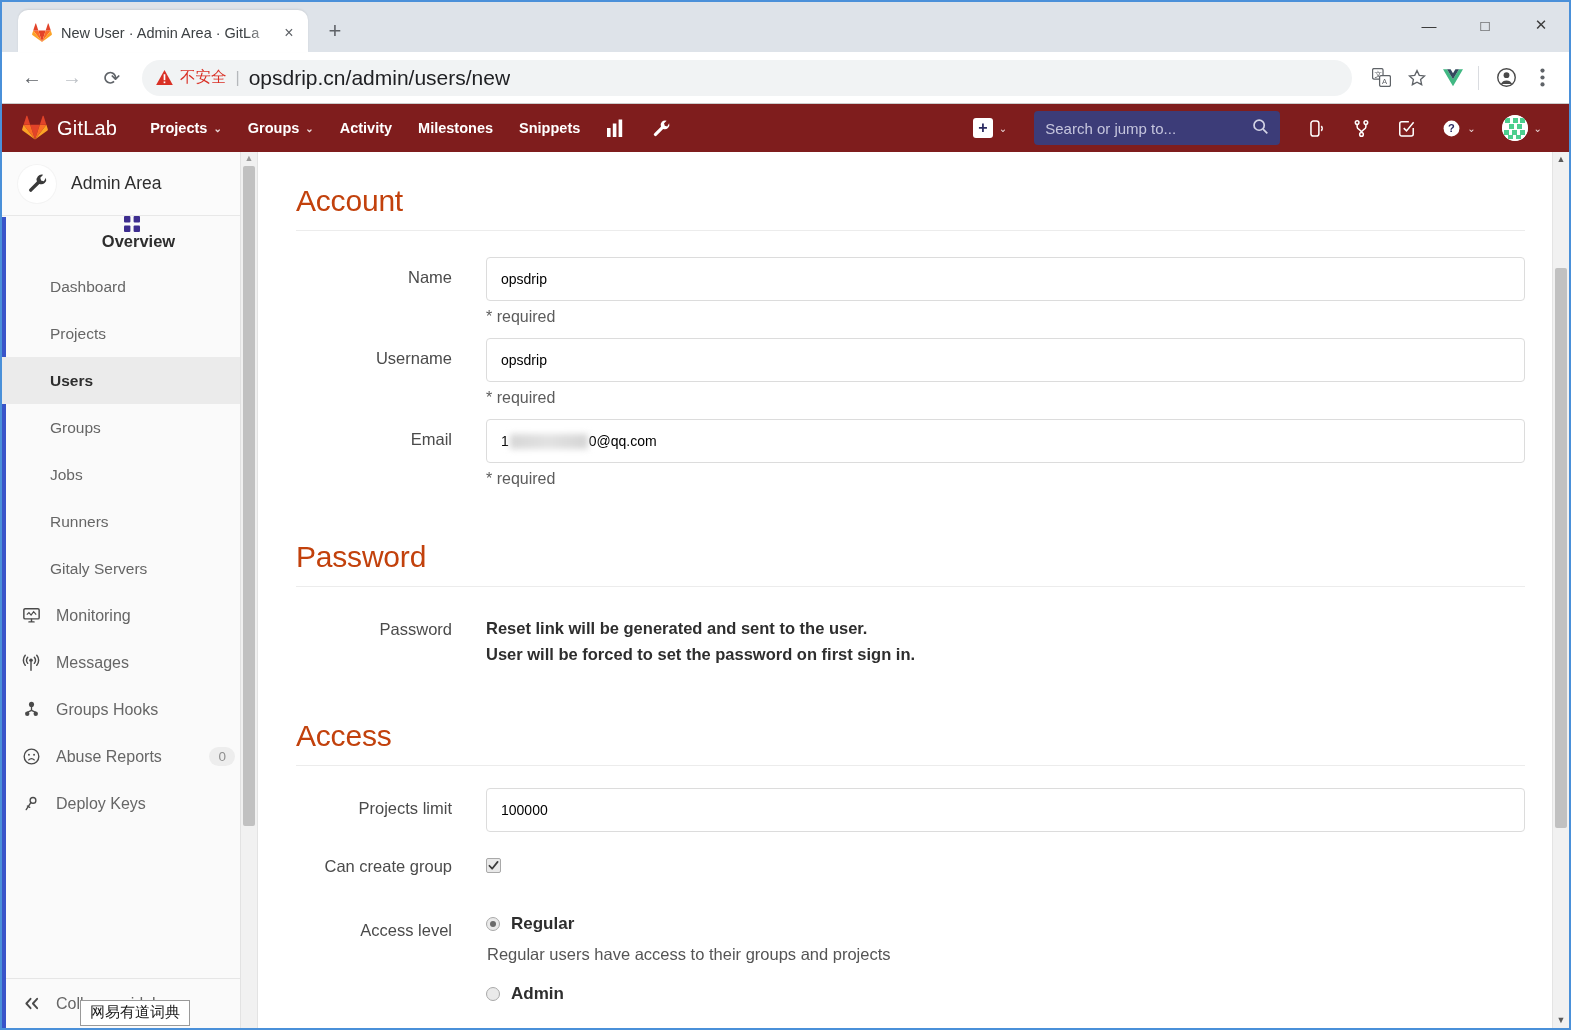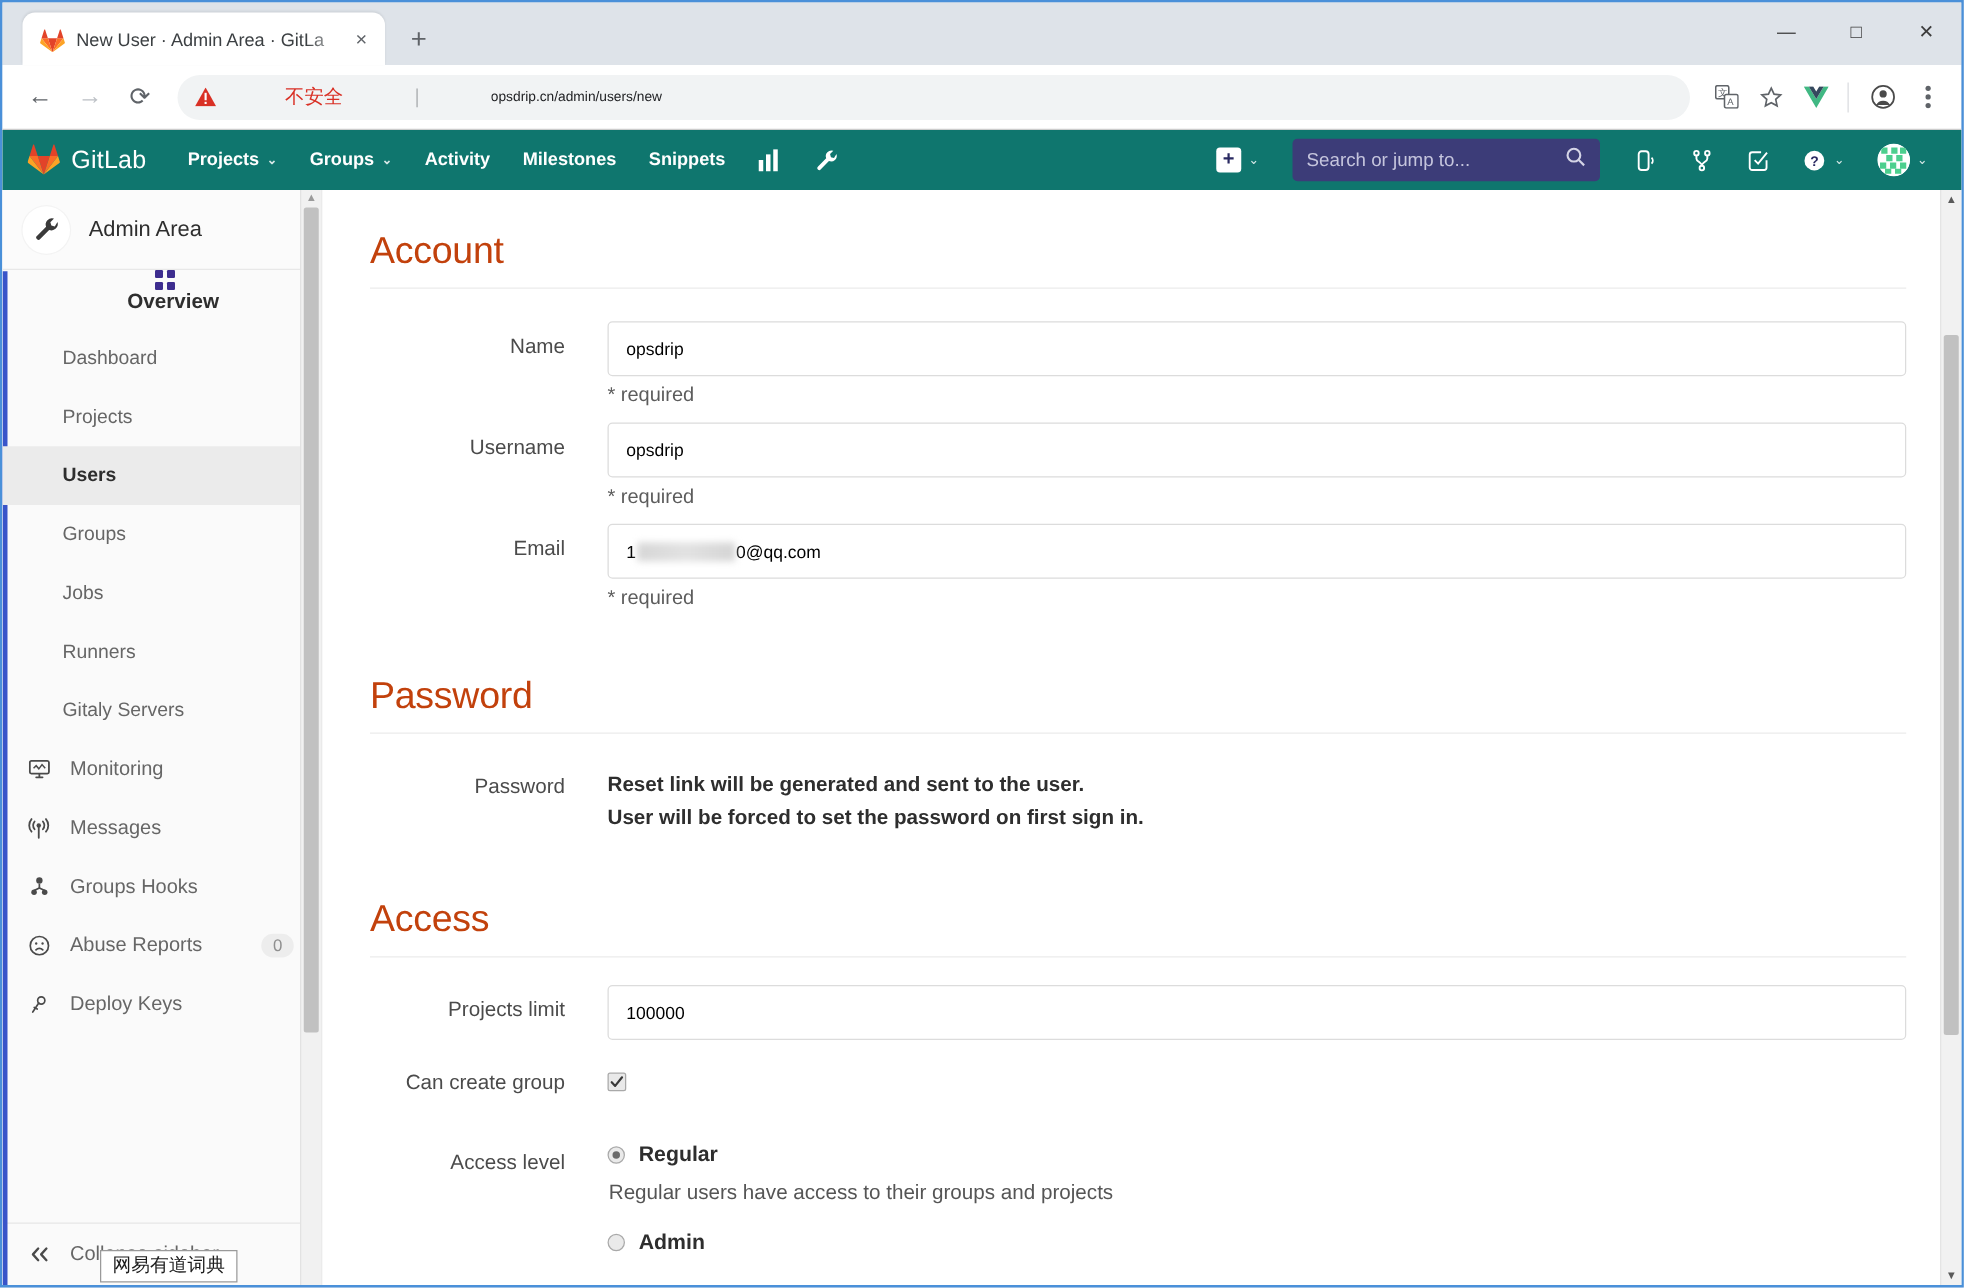--- a/index.html
+++ b/index.html
@@ -60,36 +60,36 @@
   }
   .navbtn {
     width: 40px; height: 40px; display: flex;
     align-items: center; justify-content: center;
     color: #5f6368; font-size: 20px; flex: none;
   }
   .navbtn.dim { color: #bdc1c6; }
   .omnibox {
     flex: 1; height: 36px; margin: 0 10px; border-radius: 18px;
     background: #f1f3f4; display: flex; align-items: center;
-    padding: 0 14px; font-size: 16px; color: #202124; min-width: 0; gap: 48px;
+    padding: 0 14px; font-size: 16px; color: #202124; min-width: 0;
   }
   .warn-tri { width: 17px; height: 15px; flex: none; margin-right: 7px; }
   .notsecure { color: #d93025; font-size: 15.5px; flex: none; }
   .omni-sep { color: #b5b8bb; margin: 0 9px; flex: none; }
-  .omni-url { color: #202124; font-size: 11px; white-space: nowrap; overflow: hidden; }
+  .omni-url { color: #202124; font-size: 21px; white-space: nowrap; overflow: hidden; }
   .tb-icon {
     width: 34px; height: 34px; display: flex; align-items: center;
     justify-content: center; color: #5f6368; flex: none; margin-left: 2px;
   }
   .tb-div { width: 1px; height: 24px; background: #dadce0; margin: 0 8px; flex: none; }
 
   
   .app { flex: 1; display: flex; flex-direction: column; min-height: 0; position: relative; background: #fff; }
   .navbar {
-    height: 48px; background: #0f766e; display: flex; align-items: center;
+    height: 48px; background: #7f1d1d; display: flex; align-items: center;
     padding-left: 20px; flex: none; color: #fff;
   }
   .gl-logo { display: flex; align-items: center; margin-right: 20px; }
   .gl-logo svg { width: 26px; height: 26px; }
   .gl-word { font-size: 20px; font-weight: 400; margin-left: 9px; color: #fff; letter-spacing: .2px; }
   .nav-item {
     font-size: 14.5px; font-weight: bold; color: #fff; padding: 0 13px;
     height: 48px; display: flex; align-items: center; white-space: nowrap;
   }
   .caret { margin-left: 6px; font-size: 10px; opacity: .85; }

